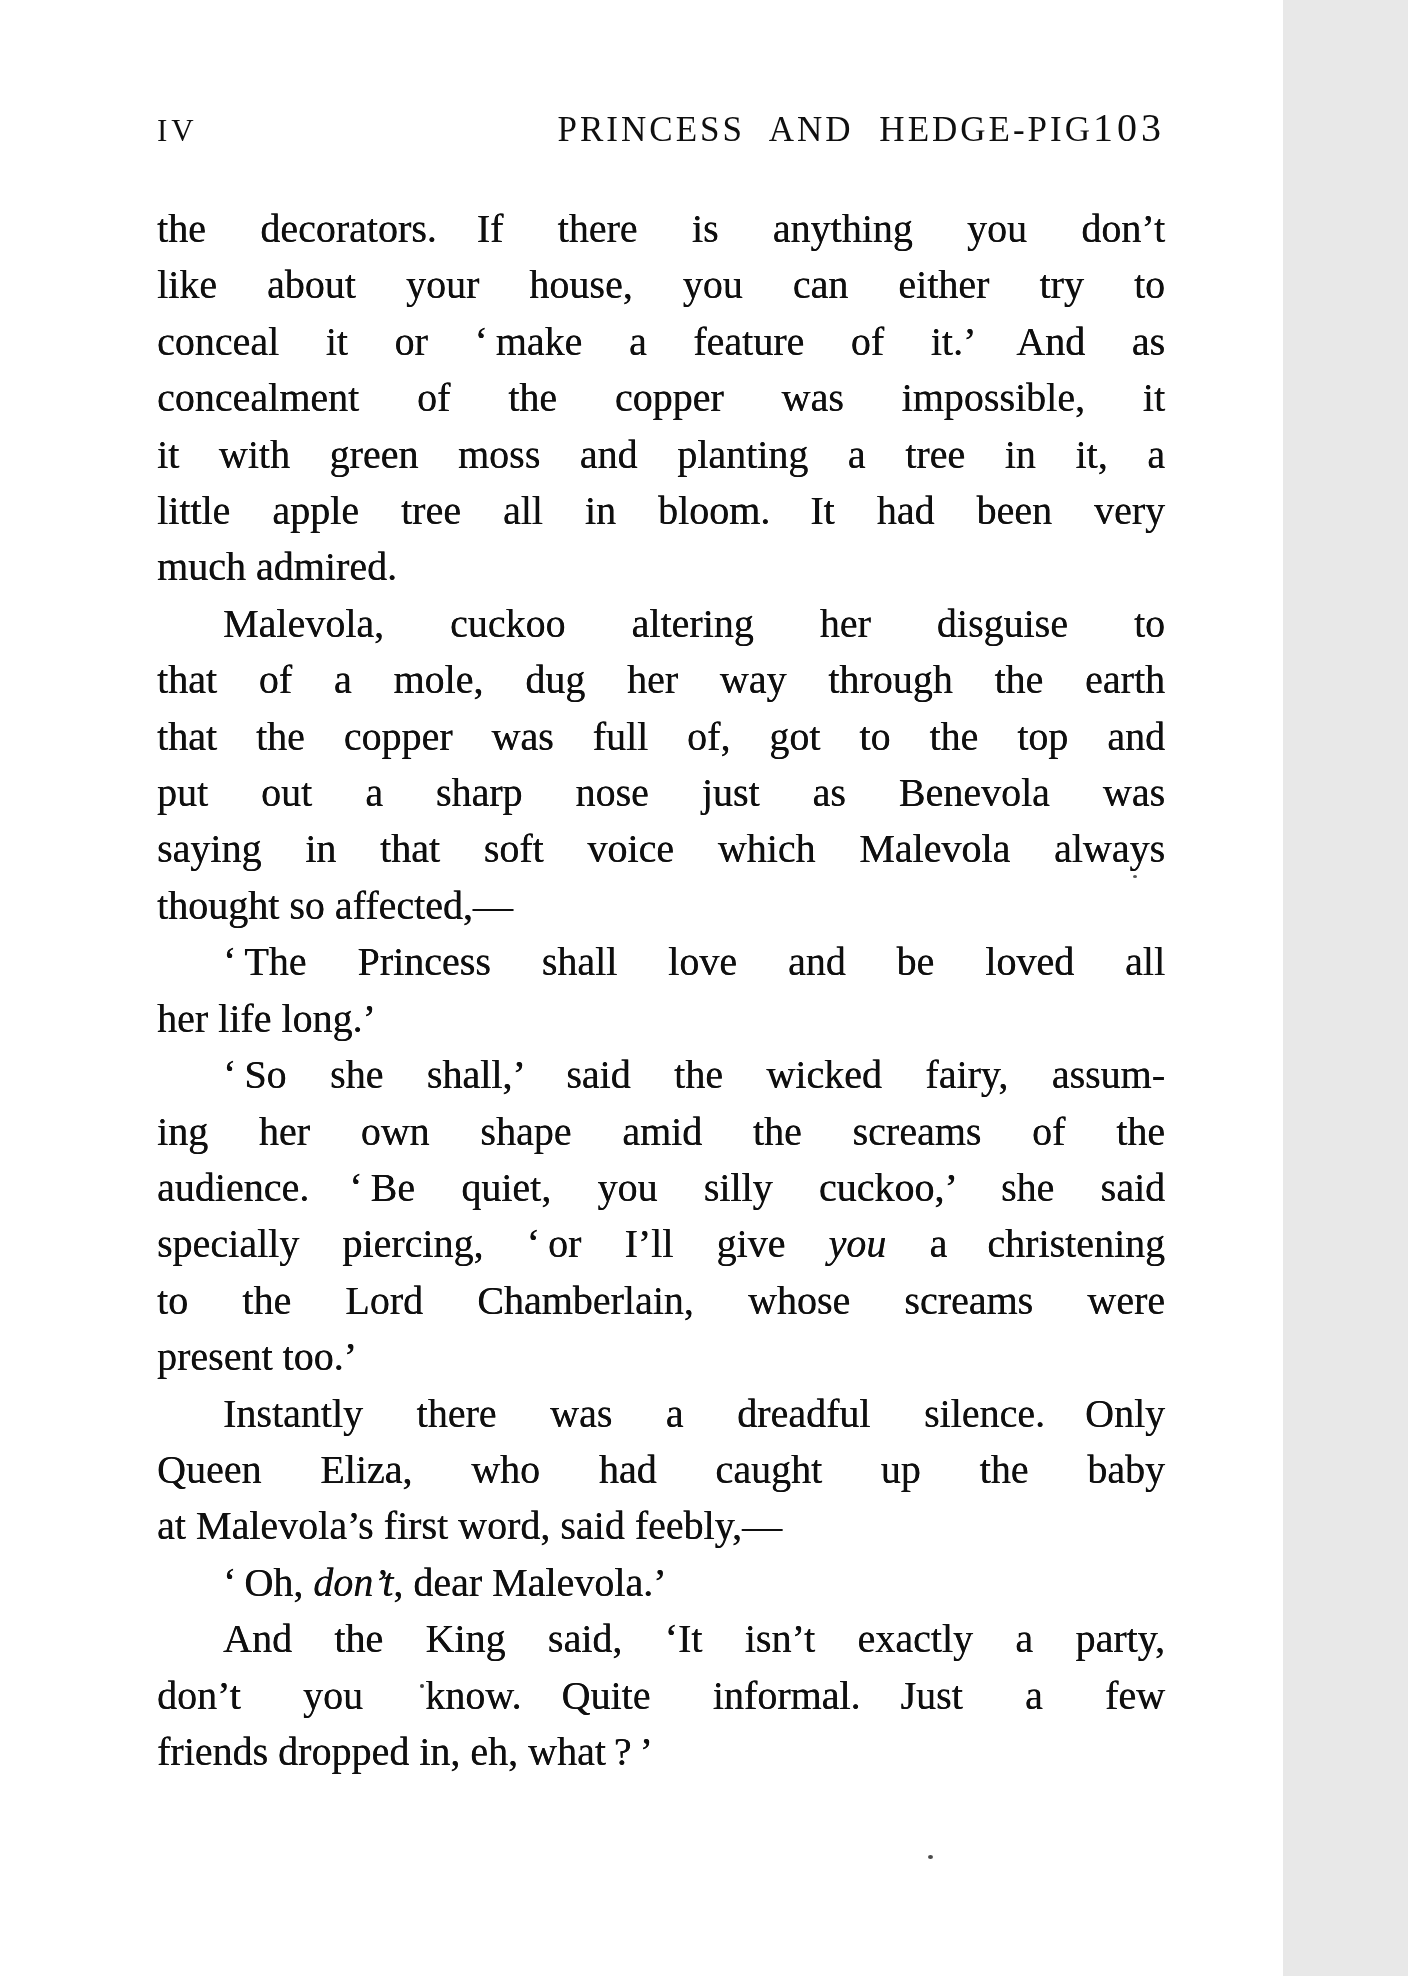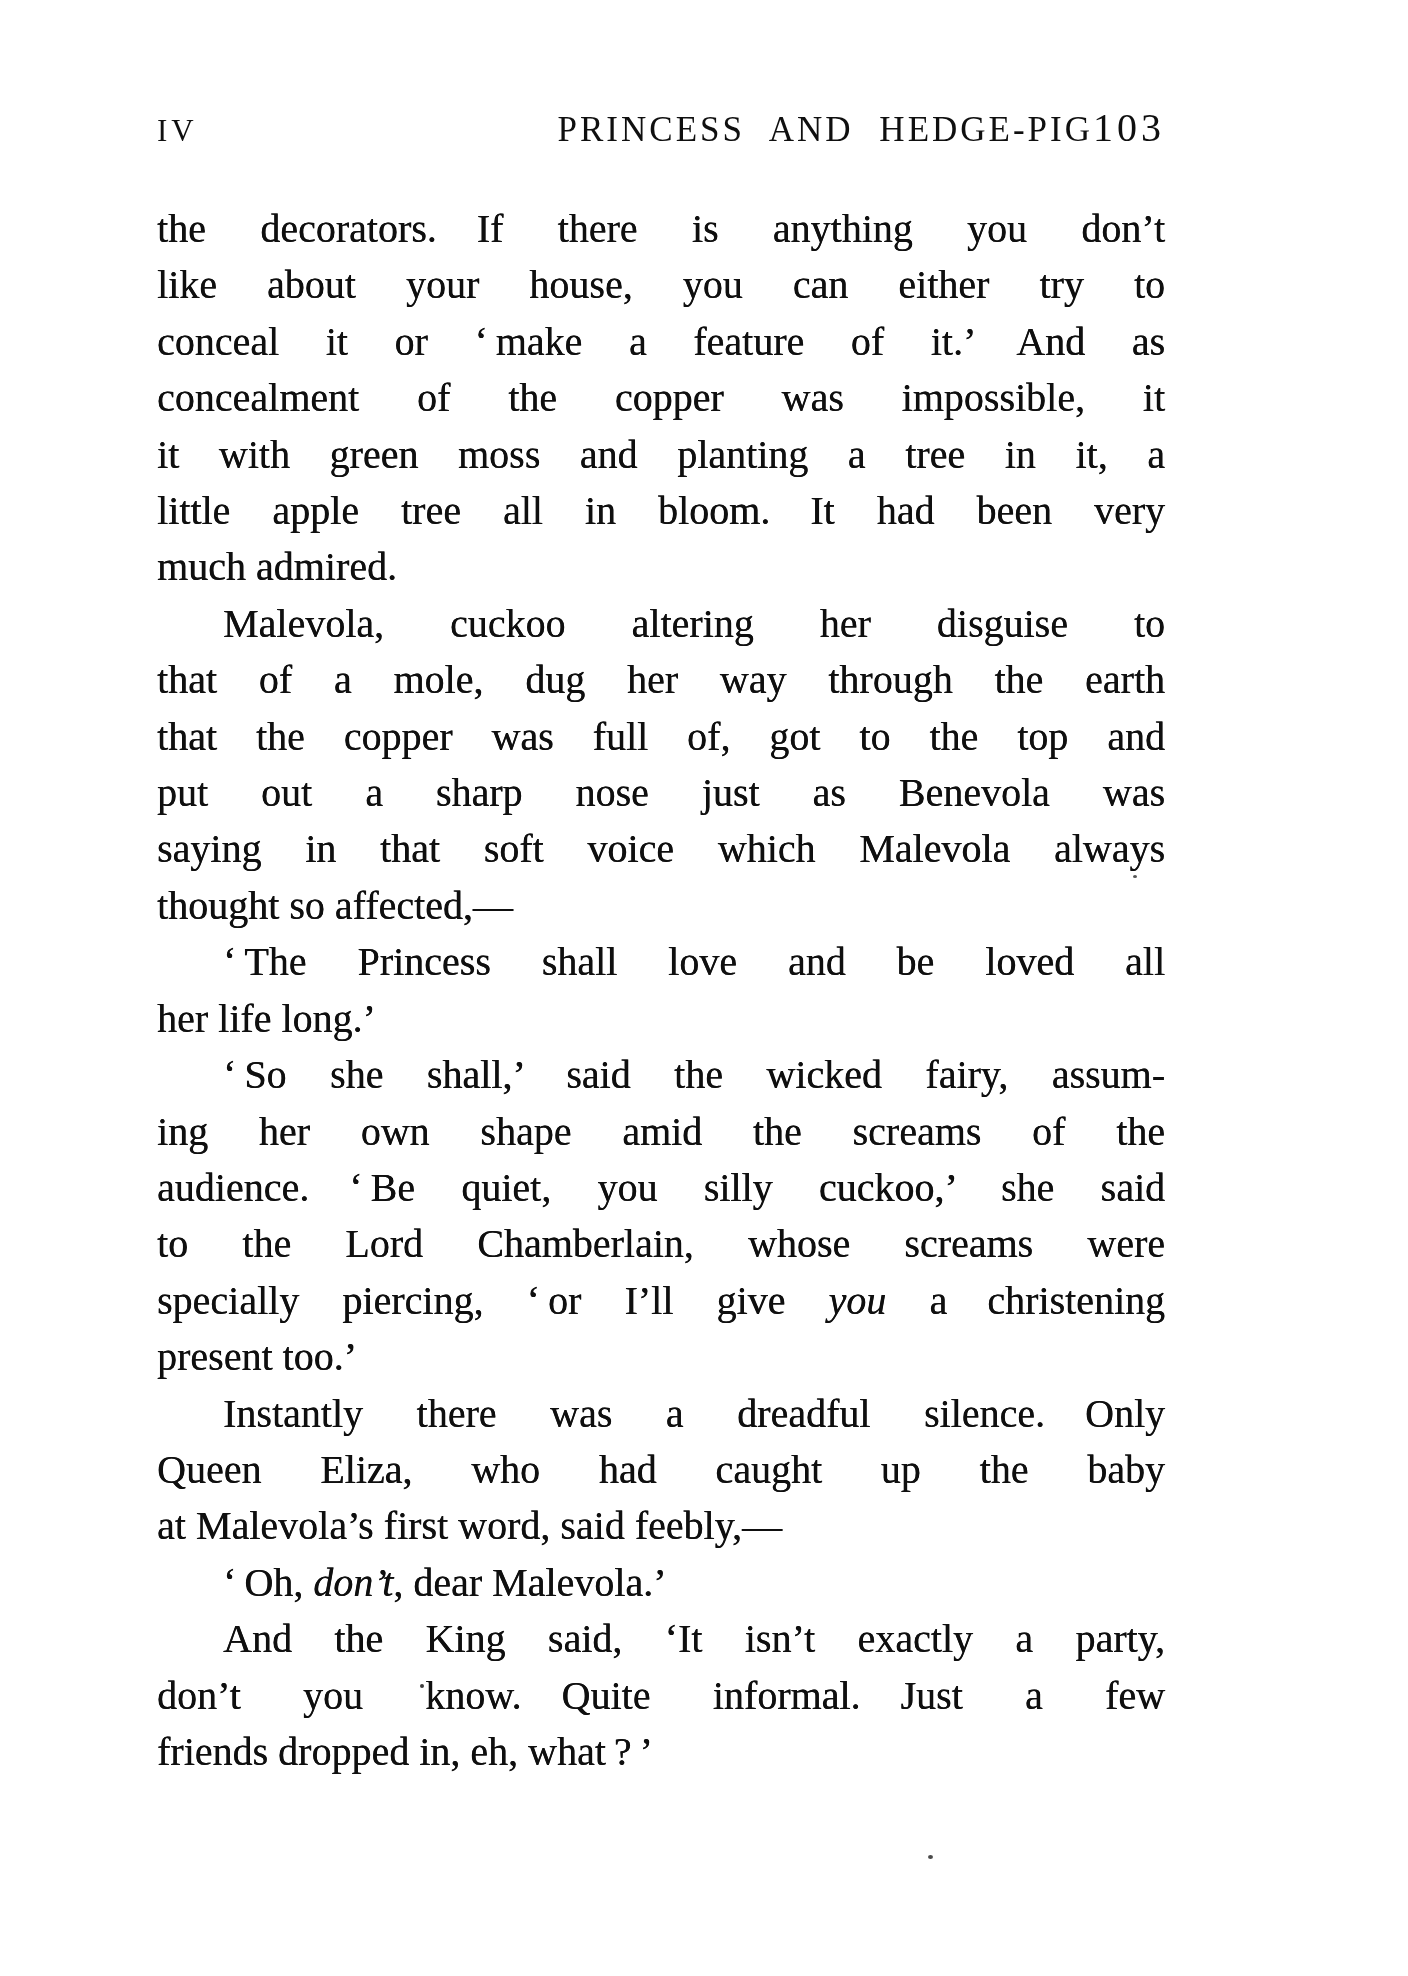--- a/index.html
+++ b/index.html
@@ -1,18 +1,18 @@
 <!DOCTYPE html>
 <html><head>
 <meta charset="utf-8">
 <style>
   html,body{margin:0;padding:0;background:#e8e8e8;}
   .page{
     position:relative;
-    width:1408px;height:1976px;
+    width:1283px;height:1976px;
     background:#ffffff;
     overflow:hidden;
     font-family:"Liberation Serif","DejaVu Serif",serif;
     color:#0f0f0f;
   }
   .content{
     position:absolute;
     left:157px;top:104px;width:1008px;
   }
   .header{
@@ -96,22 +96,22 @@
           <div class="line last"><span>thought so affected,—</span></div>
         </div>
         <div class="para">
           <div class="line indent"><span>‘ The Princess shall love and be loved all</span></div>
           <div class="line last"><span>her life long.’</span></div>
         </div>
         <div class="para">
           <div class="line indent"><span>‘ So she shall,’ said the wicked fairy, assum-</span></div>
           <div class="line"><span>ing her own shape amid the screams of the</span></div>
           <div class="line"><span>audience. ‘ Be quiet, you silly cuckoo,’ she said</span></div>
+          <div class="line"><span>specially piercing, ‘ or I’ll give </span><em>you</em><span> a christening</span></div>
           <div class="line"><span>to the Lord Chamberlain, whose screams were</span></div>
-          <div class="line"><span>specially piercing, ‘ or I’ll give </span><em>you</em><span> a christening</span></div>
           <div class="line last"><span>present too.’</span></div>
         </div>
         <div class="para">
           <div class="line indent"><span>Instantly there was a dreadful silence. Only</span></div>
           <div class="line"><span>Queen Eliza, who had caught up the baby</span></div>
           <div class="line last"><span>at Malevola’s first word, said feebly,—</span></div>
         </div>
         <div class="para">
           <div class="line last indent"><span>‘ Oh, </span><em>don’t</em><span>, dear Malevola.’</span></div>
         </div>

